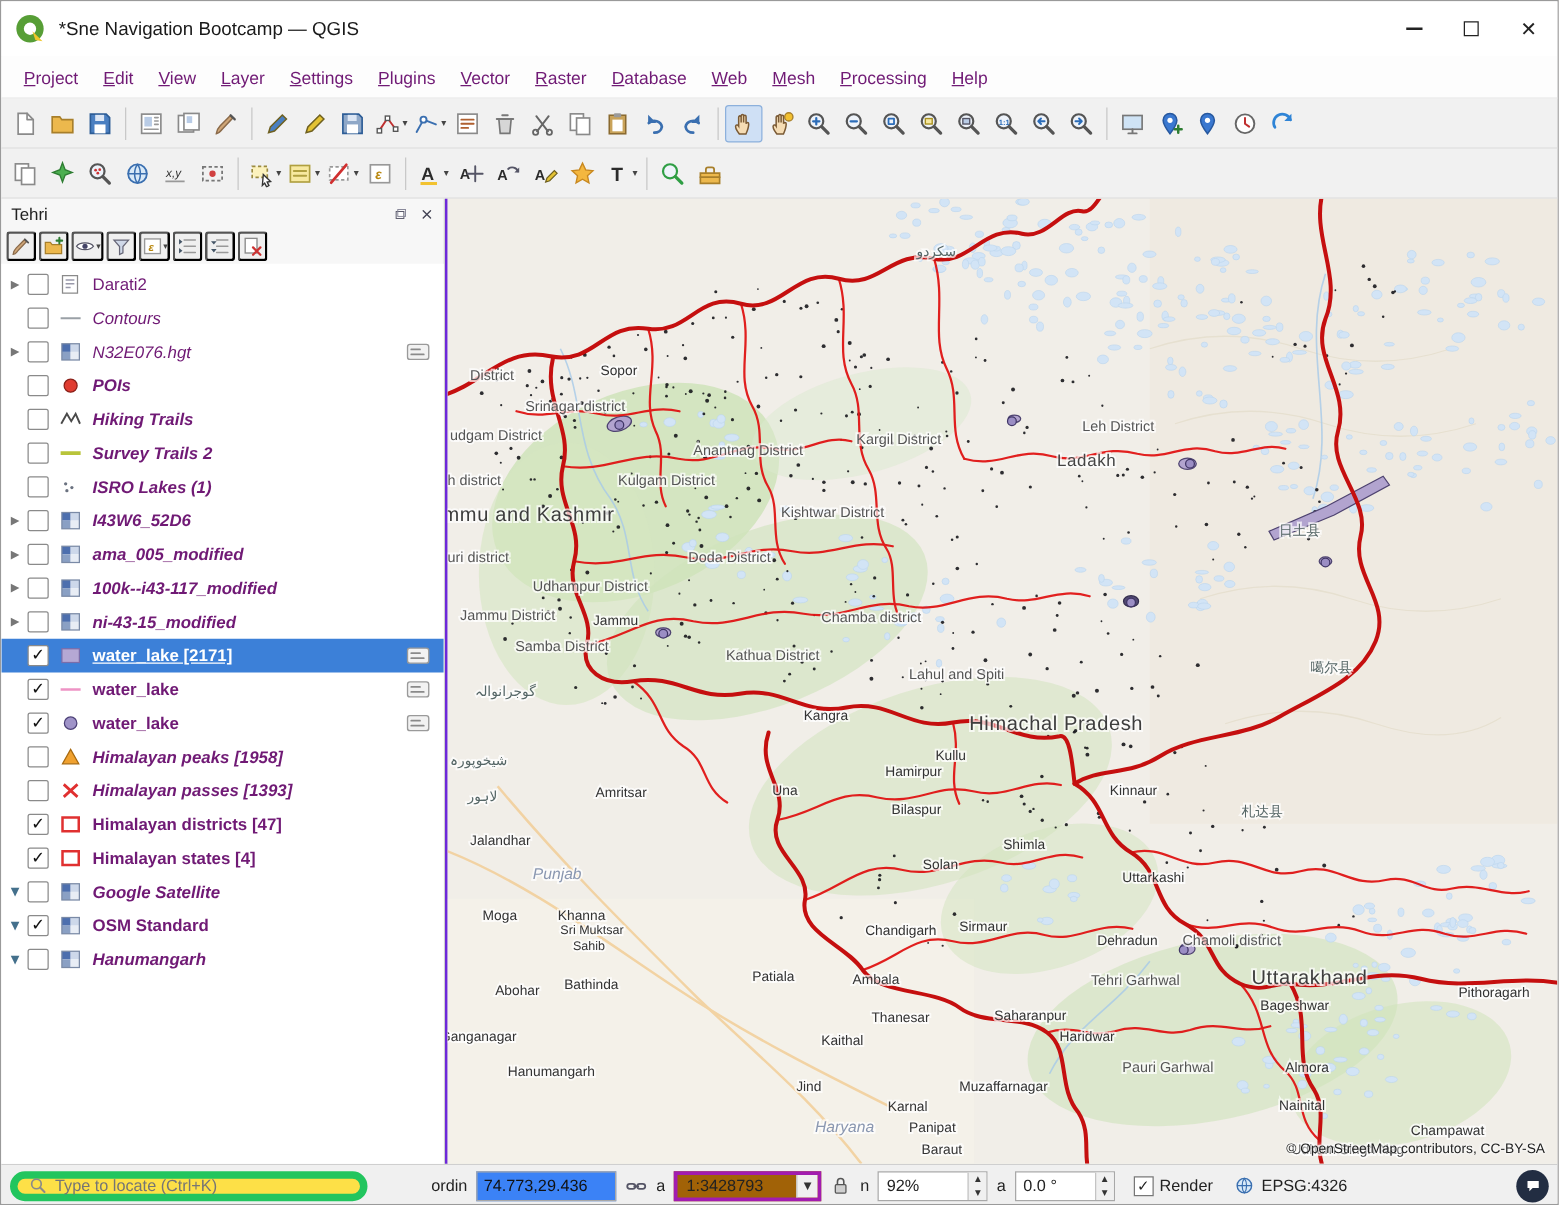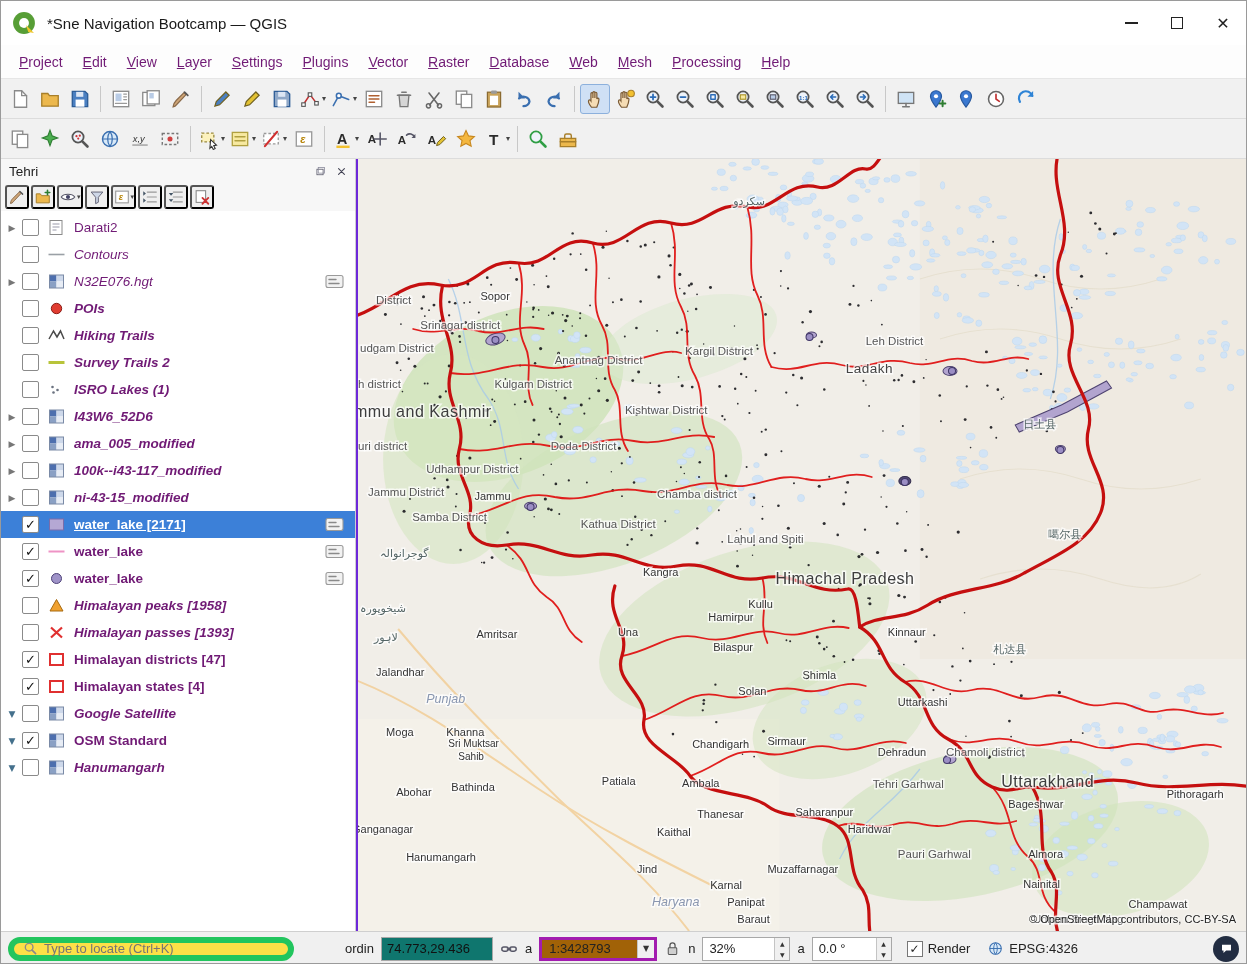--- a/index.html
+++ b/index.html
@@ -51,21 +51,21 @@
 .map text.region{font-size:12.5px;fill:#8a97b0;font-style:italic}
 .map text.cjk{font-size:11px;fill:#566}
 .map text.urdu{font-size:11px;fill:#566;font-family:"DejaVu Sans",sans-serif}
 .lake{fill:#b2a4cf;stroke:#4e4370;stroke-width:1}
 .lake-dark{fill:#524a73;stroke:#332d4d;stroke-width:1}
 .attribution{position:absolute;right:10px;bottom:6px;font-size:11px;color:#222;text-shadow:0 0 3px #fff,0 0 3px #fff,0 0 5px #fff}
 .statusbar{height:34px;display:flex;align-items:center;background:#f0f0f0;border-top:1px solid #cfcfcf;padding:0 7px;gap:7px;font-size:13px;color:#222}
 .locate{width:286px;height:24px;border:6px solid #22c55e;border-radius:12px;background:#fde047;display:flex;align-items:center;padding:0 9px;gap:6px;margin-right:44px}
 .locate input{border:none;outline:none;flex:1;font-size:13px;font-family:inherit;color:#333;background:transparent}
 .sb-label{white-space:nowrap;overflow:hidden}
-.sb-input{height:24px;border:1px solid #a8a8a8;background:#0f766e;font-size:13px;padding:0 5px;font-family:inherit;color:#111}
+.sb-input{height:24px;border:1px solid #a8a8a8;background:#3b82f6;font-size:13px;padding:0 5px;font-family:inherit;color:#111}
 .coord{width:112px}
 .combo{height:24px;border:3px solid #a21caf;background:#a16207;display:flex;align-items:center}
 .cval{padding:0 7px;font-size:13px}
 .cdd{width:17px;height:100%;border-left:1px solid #c4c4c4;display:flex;align-items:center;justify-content:center;font-size:8px;color:#333;background:#f0f0f0;font-family:"DejaVu Sans",sans-serif}
 .spin{display:flex;height:24px;border:1px solid #a8a8a8;background:#fff}
 .sval{padding:0 6px;display:flex;align-items:center;font-size:13px}
 .sarr{width:15px;display:flex;flex-direction:column;border-left:1px solid #c4c4c4;background:#f0f0f0}
 .sarr span{flex:1;display:flex;align-items:center;justify-content:center;font-size:6px;color:#333;font-family:"DejaVu Sans",sans-serif}
 .render{display:flex;align-items:center;gap:5px;margin-left:8px}
 .rcb{width:16px;height:16px;border:1.2px solid #777;background:#fff;display:flex;align-items:center;justify-content:center;font-size:12px;font-weight:bold;font-family:"DejaVu Sans",sans-serif}
@@ -1748,21 +1748,21 @@
     <span class="cdd">▼</span>
   </div>
   <span style="display:flex">
       <svg viewBox="0 0 20 20" width="17" height="17">
         <rect x="5" y="9" width="10" height="8" rx="1" fill="#cfcfcf" stroke="#555" stroke-width="1.2"></rect>
         <path d="M7 9V6.3a3 3 0 016 0V9" fill="none" stroke="#555" stroke-width="1.5"></path>
       </svg>
     </span>
   <span class="sb-label">n</span>
   <div class="spin" style="width:88px">
-    <span class="sval" style="flex:1">32%</span>
+    <span class="sval" style="flex:1">92%</span>
     <span class="sarr">
         <span>▲</span>
         <span>▼</span>
       </span>
   </div>
   <span class="sb-label">a</span>
   <div class="spin" style="width:80px">
     <span class="sval" style="flex:1">0.0 °</span>
     <span class="sarr">
         <span>▲</span>

